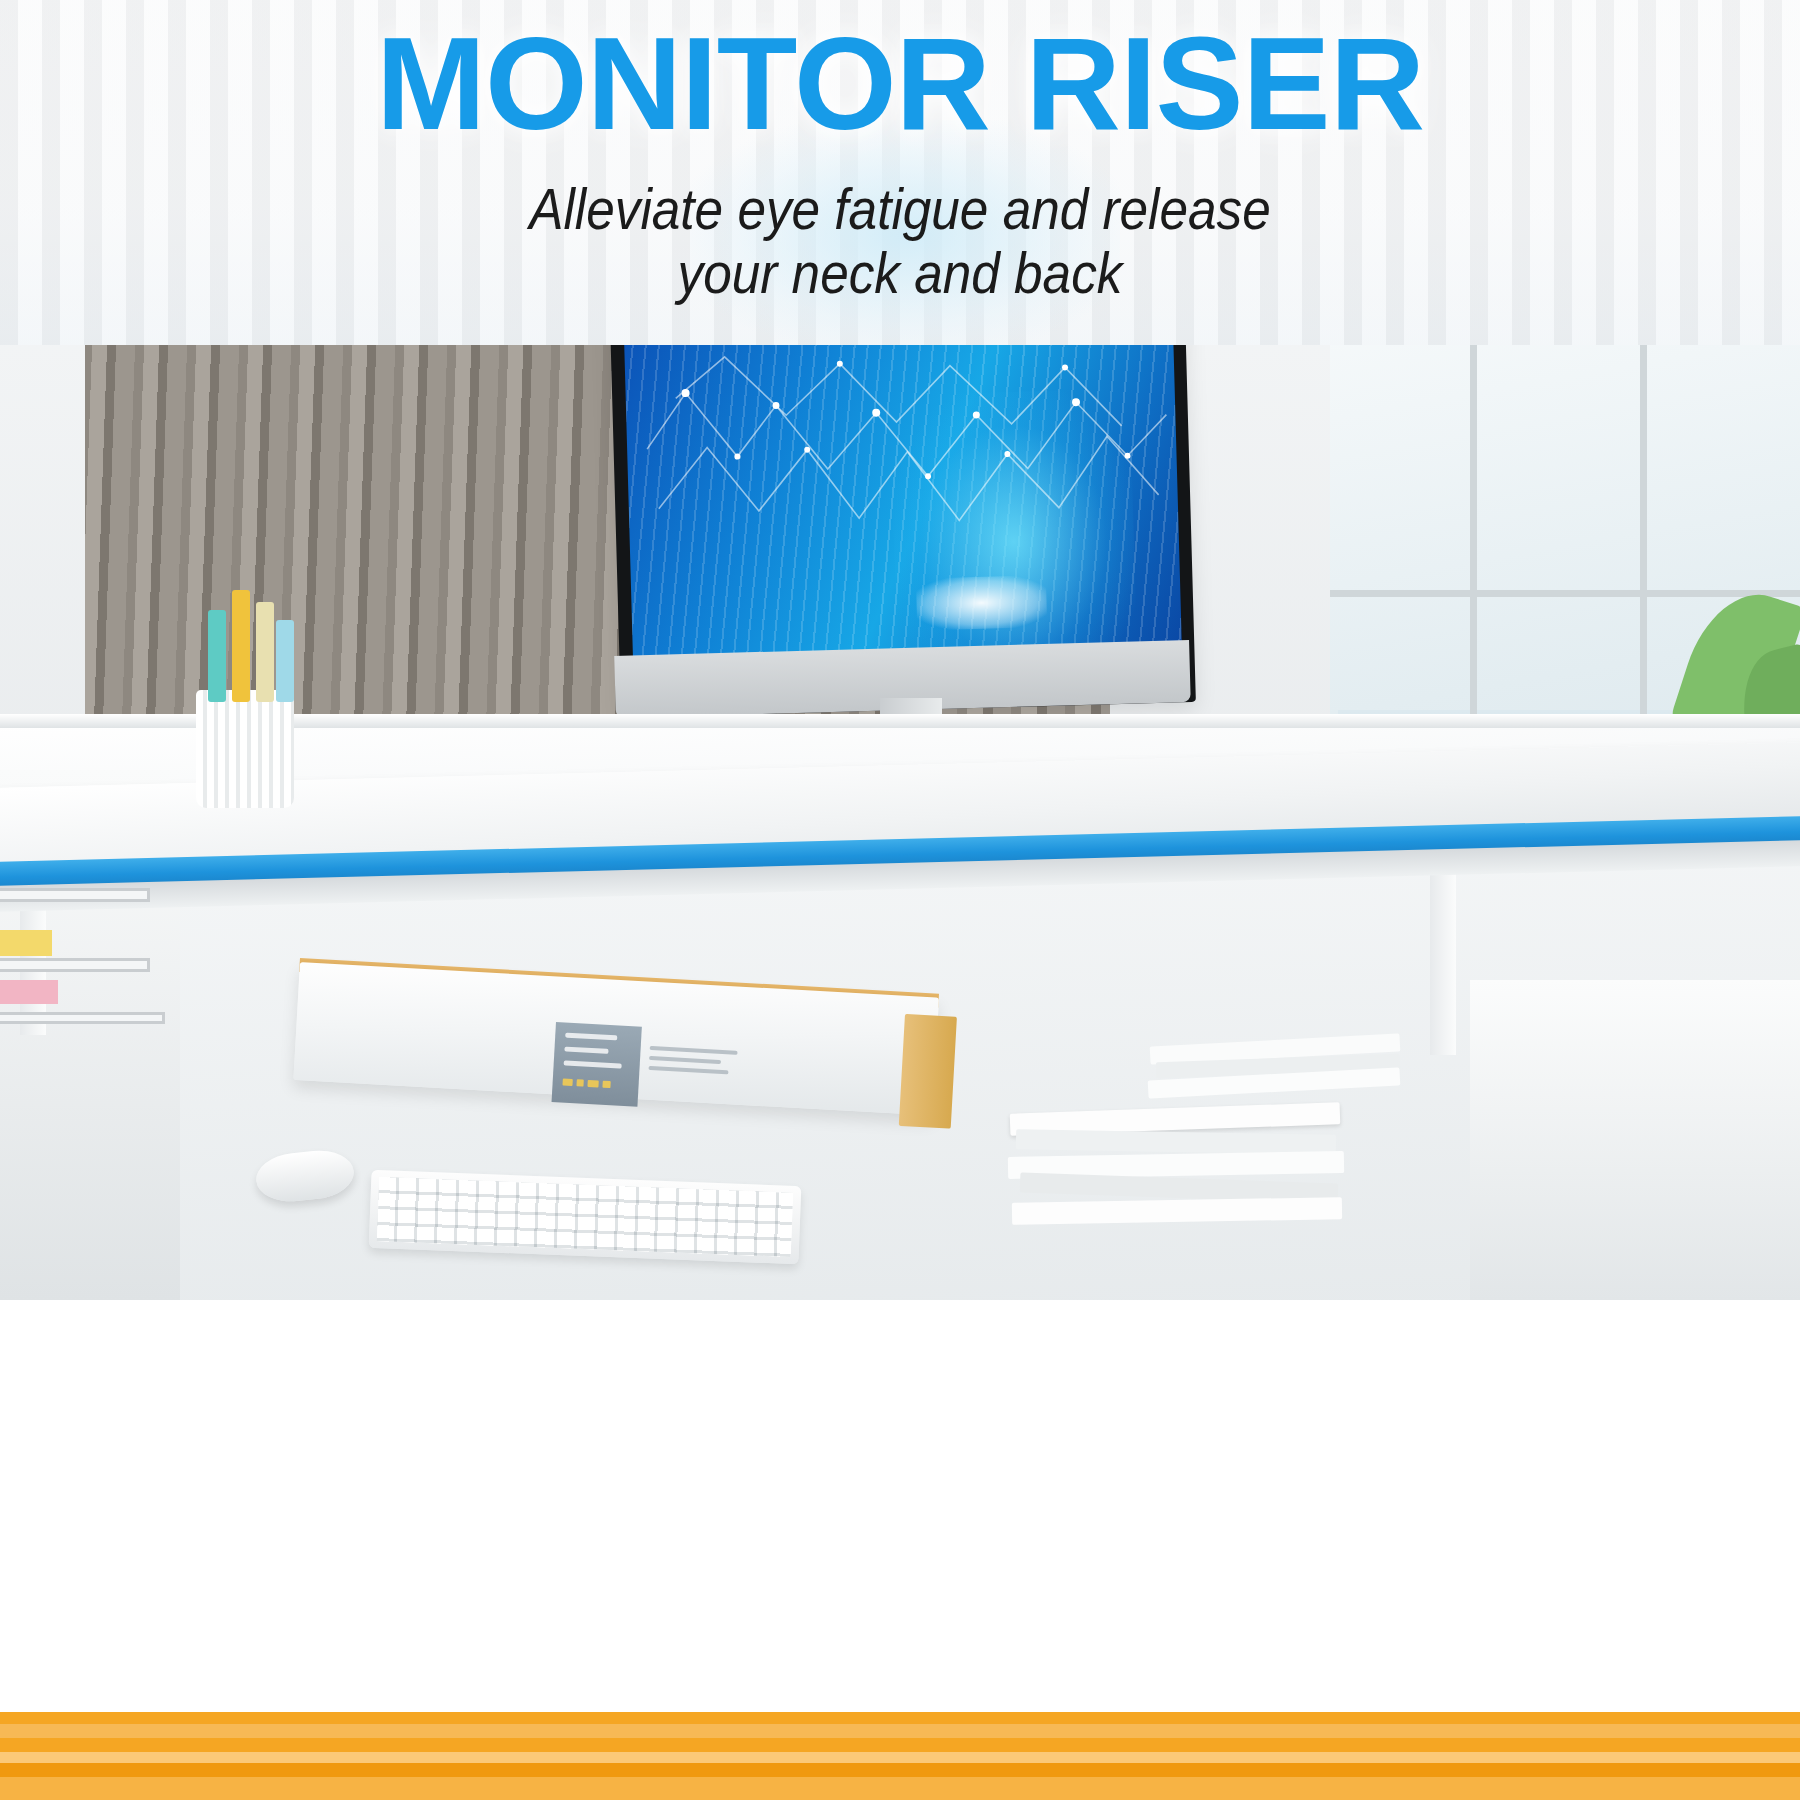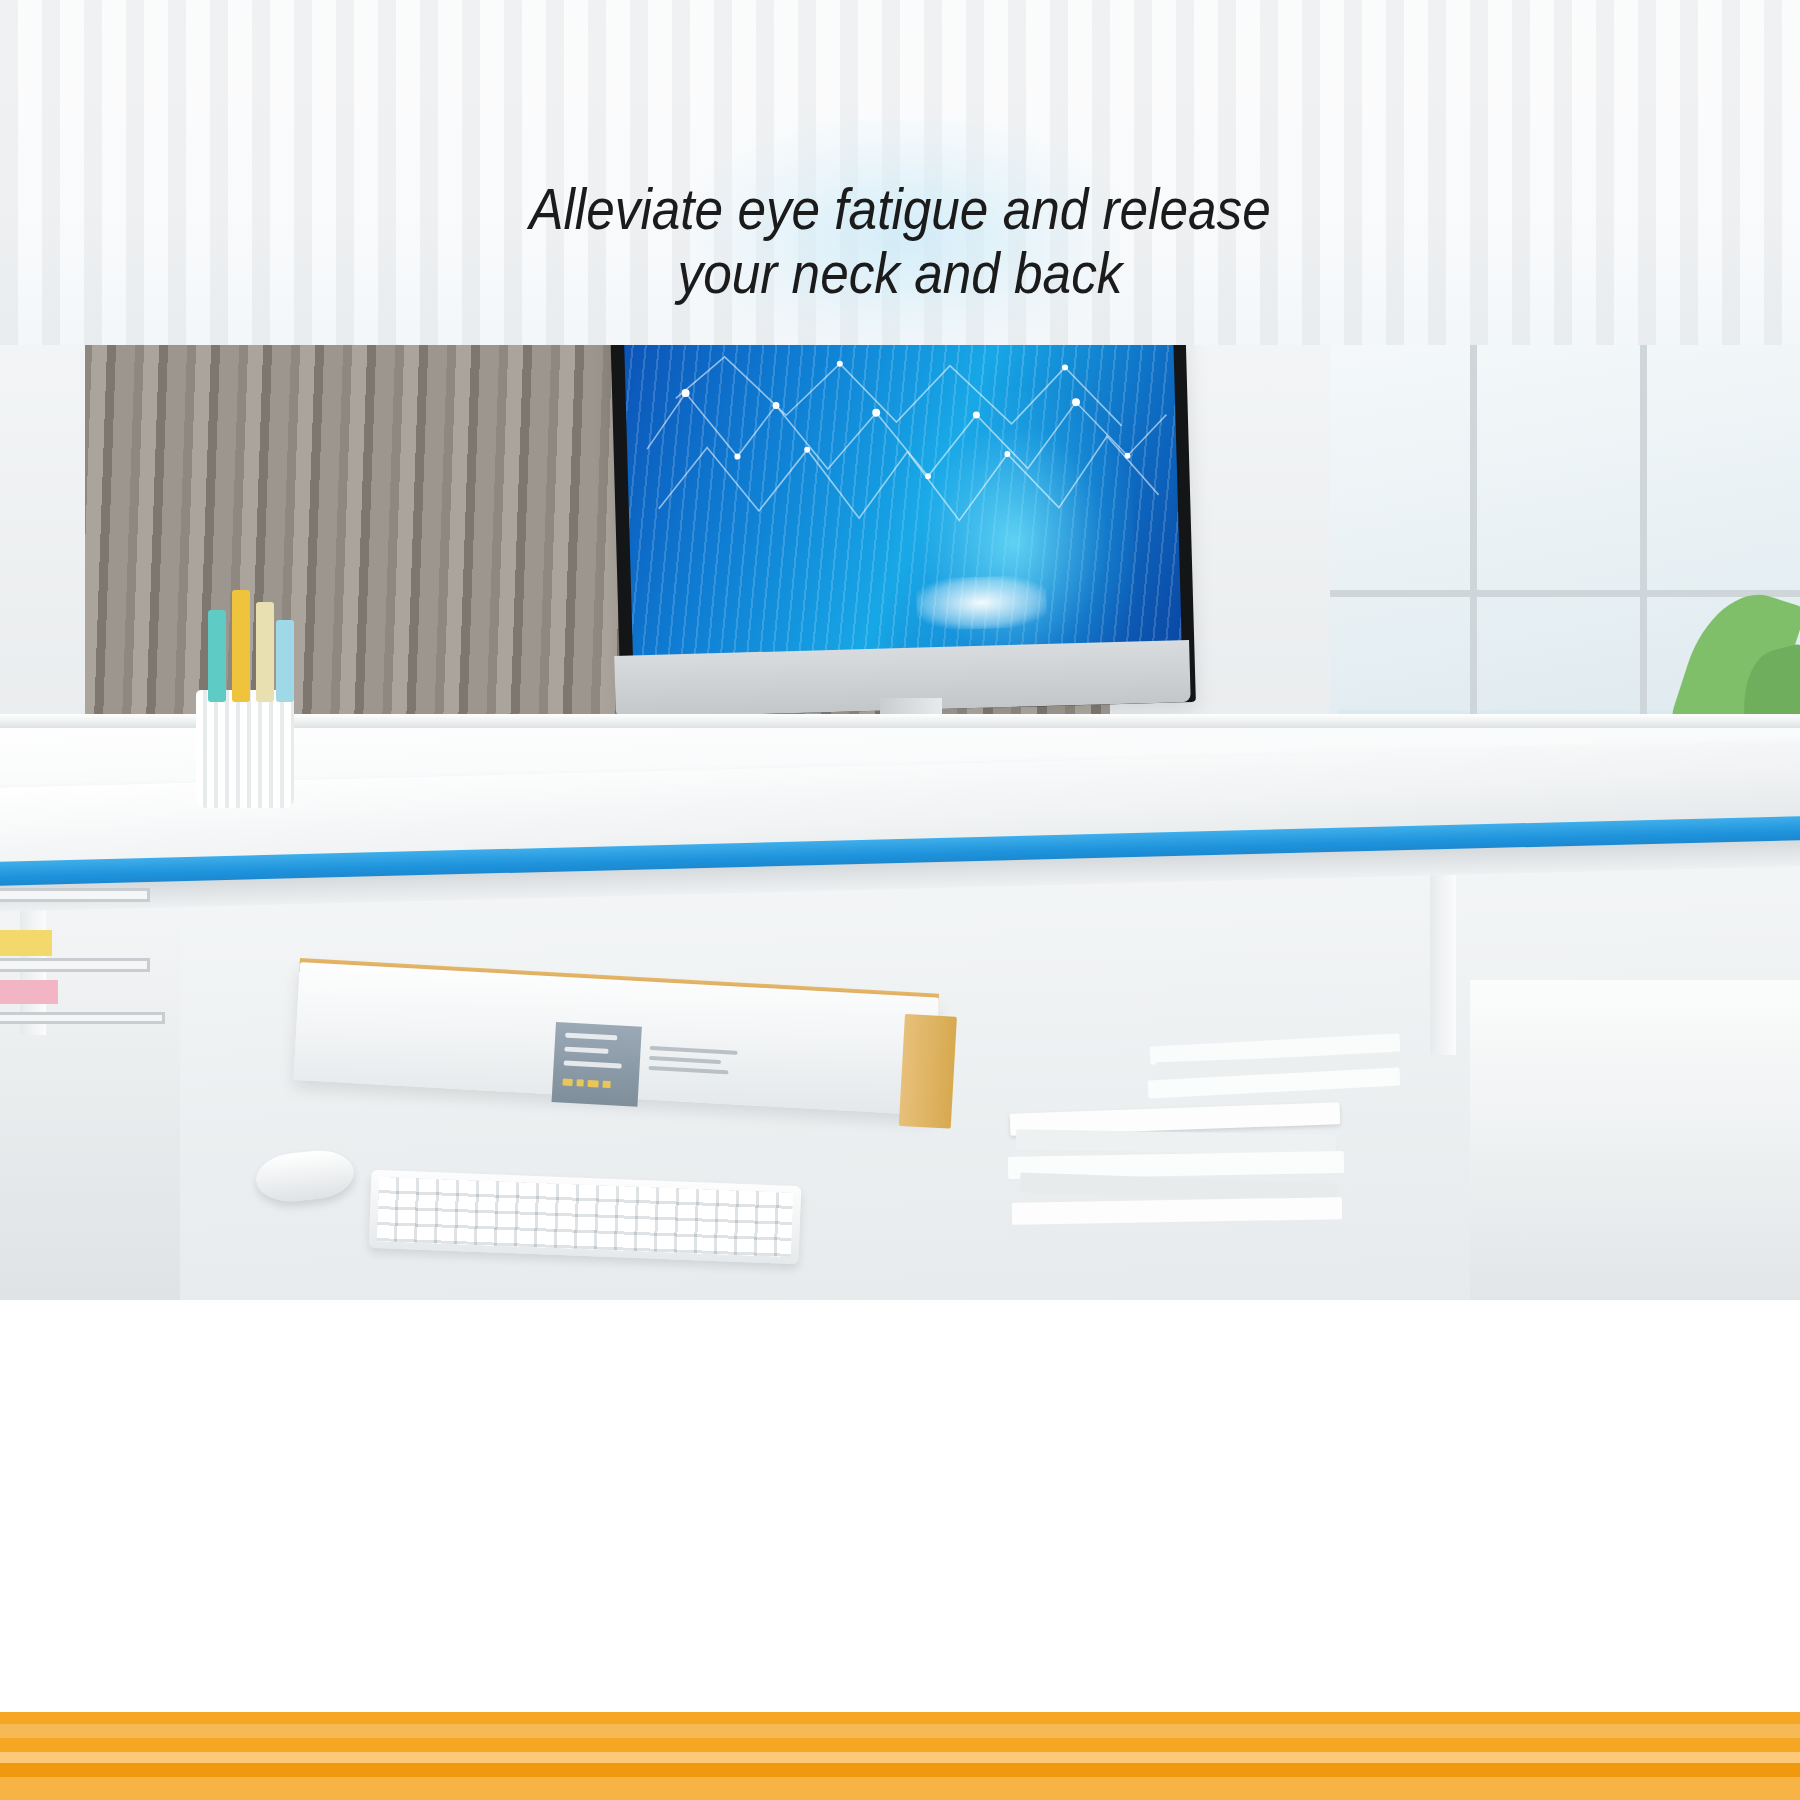--- a/index.html
+++ b/index.html
@@ -172,20 +172,21 @@
         #F7B344 74%,#F7B344 100%); z-index:5; }
 </style>
 </head>
 <body>
 
 <div id="page">
 
   <div class="banner">
     <div class="banner-curtain"></div>
     <div class="banner-glow"></div>
+    <div class="headline">MONITOR RISER</div>
     <div class="subtitle">
       <span>Alleviate eye fatigue and release</span>
       <span>your neck and back</span>
     </div>
   </div>
 
   <div class="photo">
     <div class="ph bg-wall"></div>
     <div class="ph curtain"></div>
     <div class="ph curtain2"></div>

